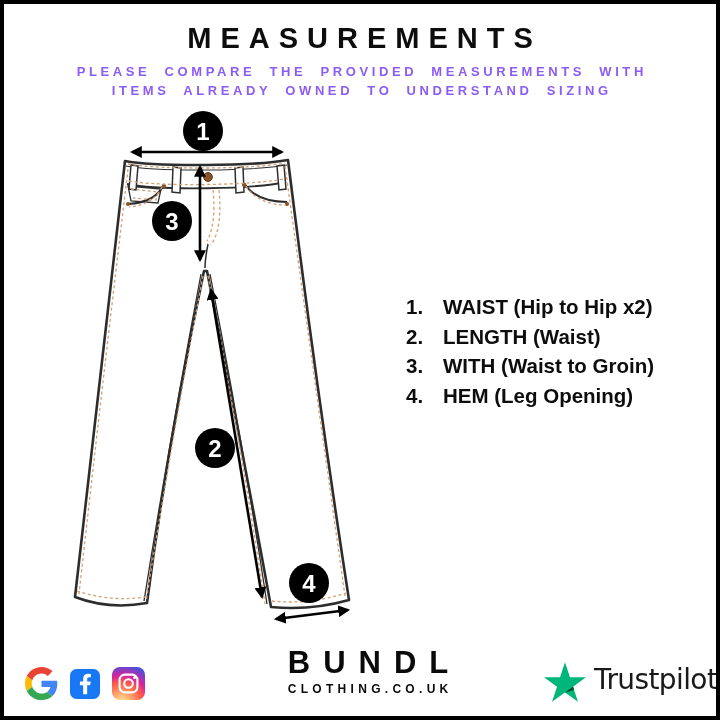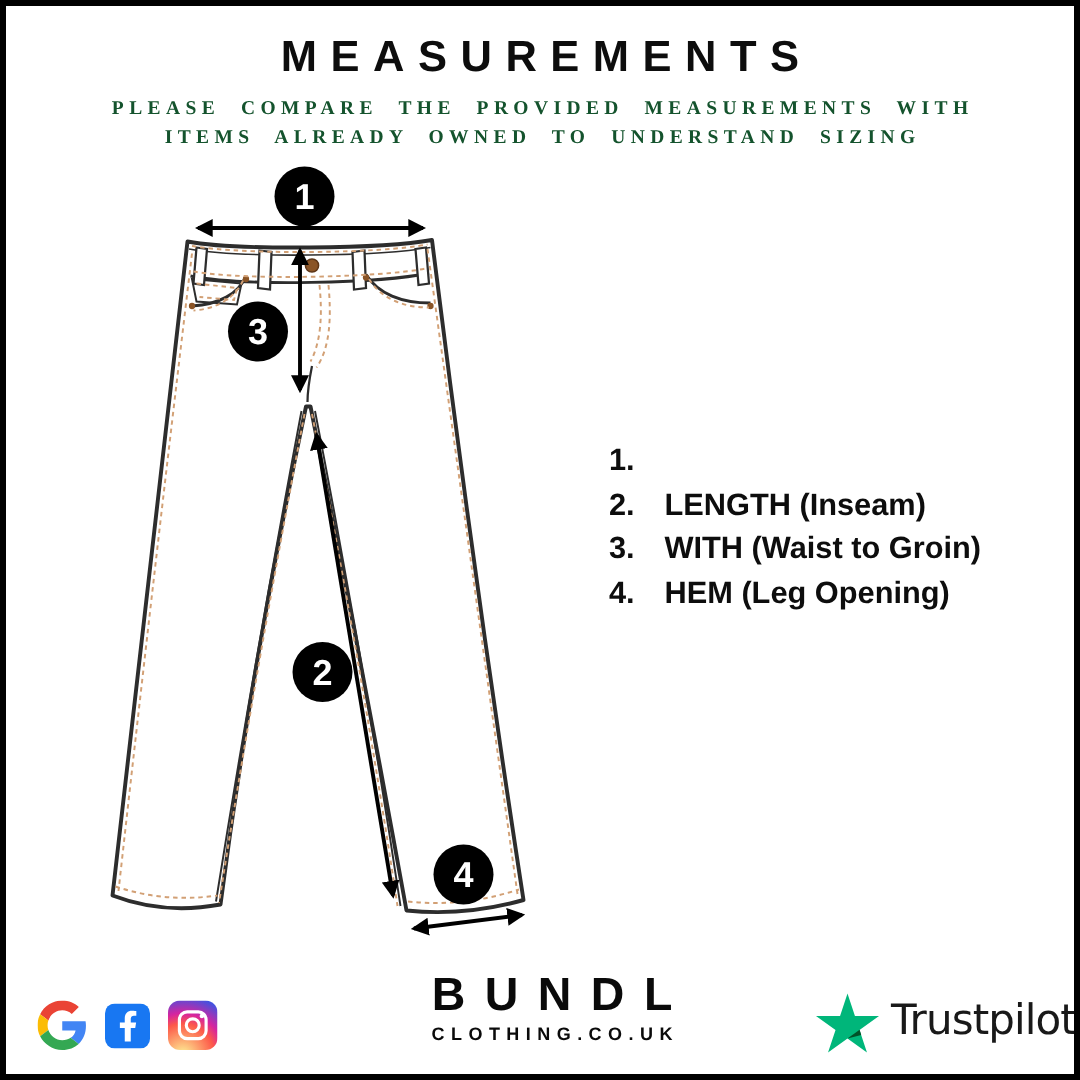--- a/index.html
+++ b/index.html
@@ -9,21 +9,21 @@
     font-family:"Liberation Sans",sans-serif;color:#0d0d0d;
   }
   
   .page-title{
     position:absolute;top:18px;left:0;right:0;text-align:center;
     font-size:29px;font-weight:bold;letter-spacing:9px;text-indent:9px;color:#0d0d0d;
   }
   .page-subtitle{
     position:absolute;top:58px;left:0;right:0;text-align:center;
     font-size:13px;font-weight:bold;letter-spacing:3.6px;text-indent:3.6px;
-    word-spacing:7px;line-height:19px;color:#14532d;font-family:Liberation Serif, serif;
+    word-spacing:7px;line-height:19px;color:#8b5cf6;
   }
   
   .diagram-svg{position:absolute;left:0;top:0;width:720px;height:720px;}
   
   .legend{position:absolute;left:402px;top:291px;}
   .legend-row{display:flex;height:29.5px;align-items:flex-start;}
   .legend-num{width:37px;font-weight:bold;font-size:20.5px;}
   .legend-label{font-weight:bold;font-size:20.5px;white-space:nowrap;}
   
   .social{position:absolute;left:21px;top:663px;display:flex;align-items:center;gap:12px;}
@@ -117,24 +117,25 @@
       <circle cx="211" cy="444" r="20" fill="#000"></circle>
       <text x="211" y="452.5" fill="#fff">2</text>
       <circle cx="305" cy="579" r="20" fill="#000"></circle>
       <text x="305" y="587.5" fill="#fff">4</text>
     </g>
   </svg>
 
   <div class="legend">
     <div class="legend-row">
       <span class="legend-num">1.</span>
+      <span class="legend-label">WAIST (Hip to Hip x2)</span>
     </div>
     <div class="legend-row">
       <span class="legend-num">2.</span>
-      <span class="legend-label">LENGTH (Inseam)</span>
+      <span class="legend-label">LENGTH (Waist)</span>
     </div>
     <div class="legend-row">
       <span class="legend-num">3.</span>
       <span class="legend-label">WITH (Waist to Groin)</span>
     </div>
     <div class="legend-row">
       <span class="legend-num">4.</span>
       <span class="legend-label">HEM (Leg Opening)</span>
     </div>
   </div>

